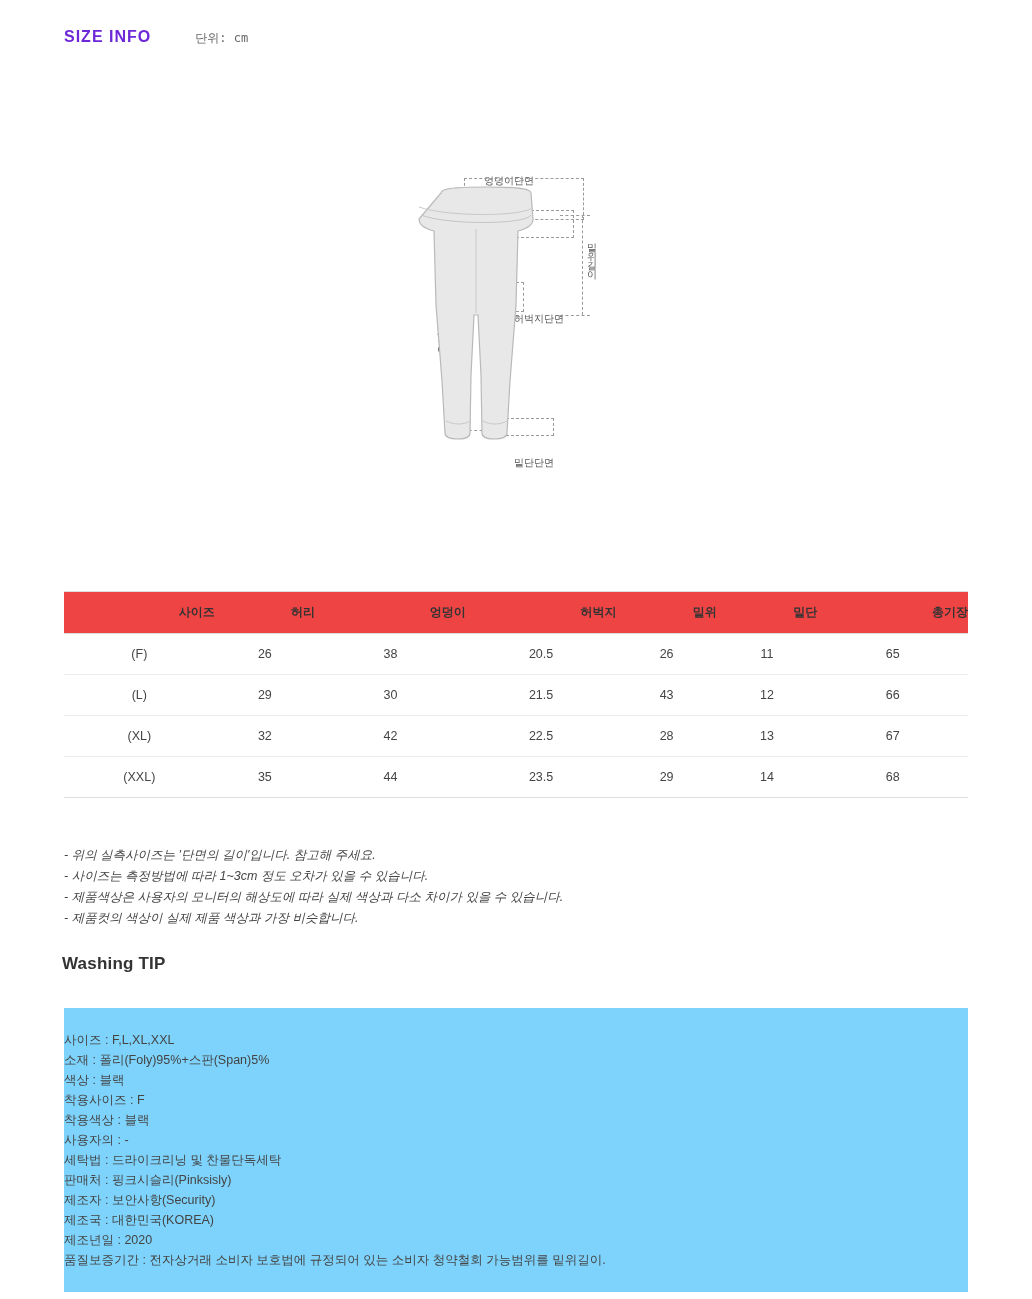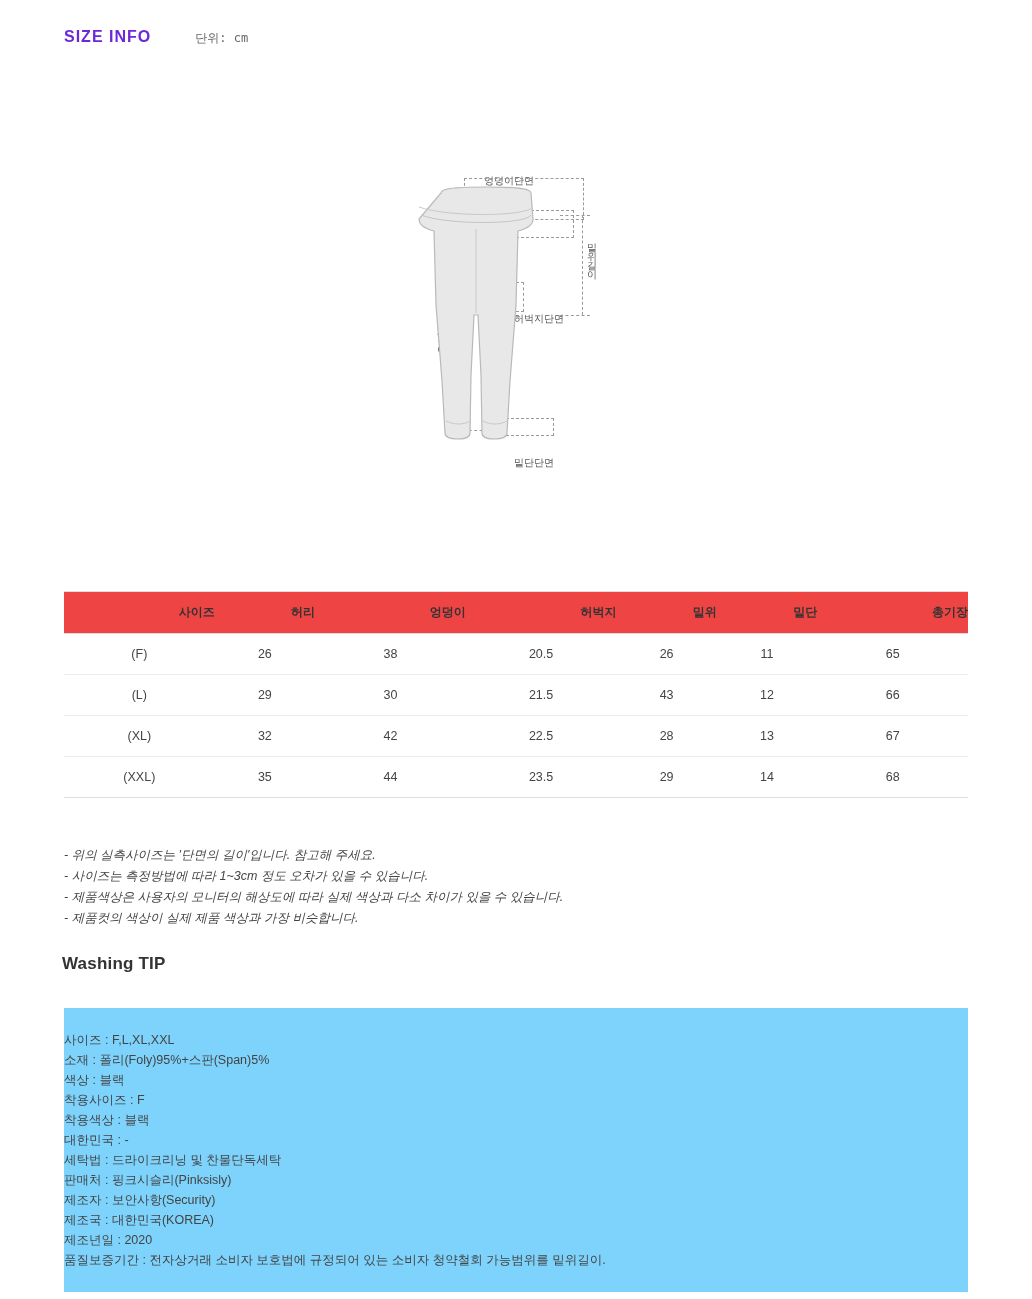--- a/index.html
+++ b/index.html
@@ -260,21 +260,21 @@
   </div>
 
   <div class="washing-title">Washing TIP</div>
 
   <div class="info-box">
     <div>사이즈 :  F,L,XL,XXL</div>
     <div>소재 :  폴리(Foly)95%+스판(Span)5%</div>
     <div>색상 :  블랙</div>
     <div>착용사이즈 :  F</div>
     <div>착용색상 :  블랙</div>
-    <div>대한민국 :  -</div>
+    <div>사용자의 :  -</div>
     <div>세탁법 :  드라이크리닝 및 찬물단독세탁</div>
     <div>판매처 :  핑크시슬리(Pinksisly)</div>
     <div>제조자 :  보안사항(Security)</div>
     <div>제조국 :  대한민국(KOREA)</div>
     <div>제조년일 :  2020</div>
     <div>품질보증기간 : 전자상거래 소비자 보호법에 규정되어 있는 소비자 청약철회 가능범위를 밑위길이.</div>
   </div>
 
 </div>
 

